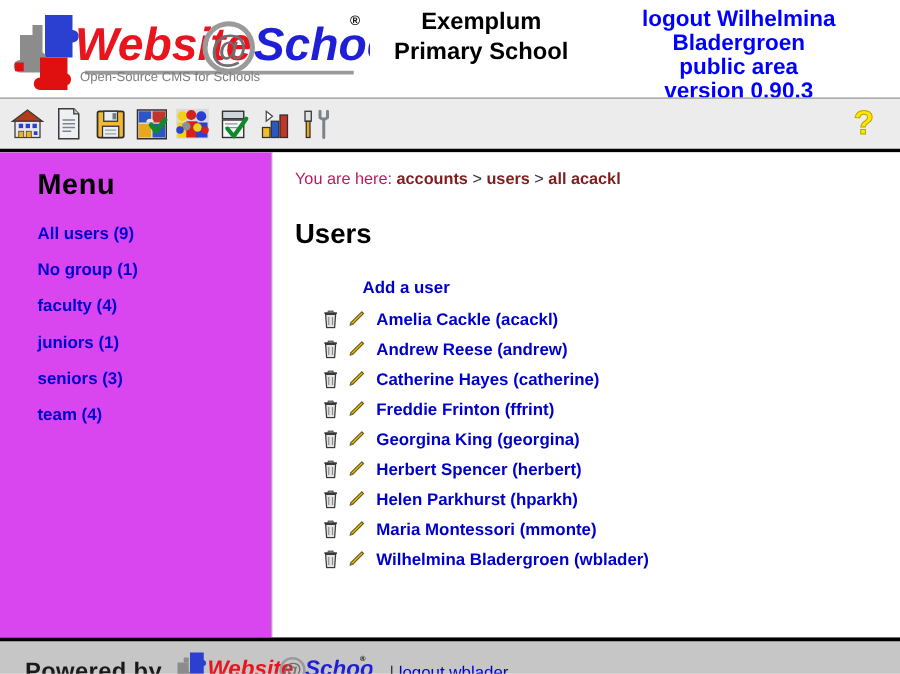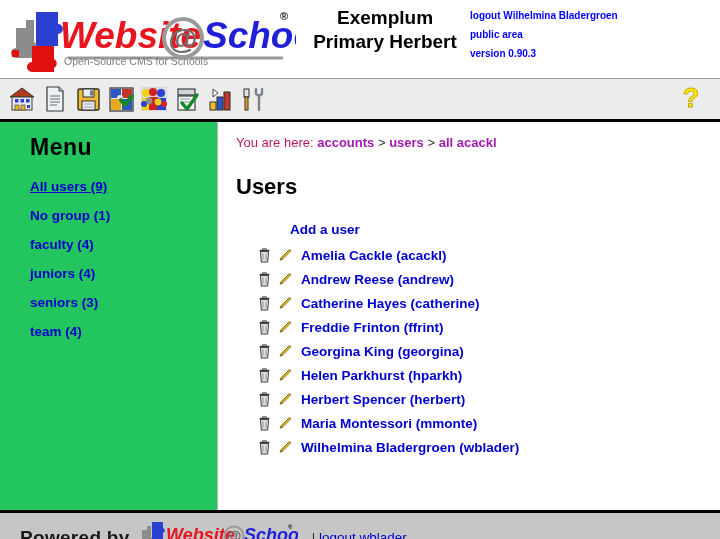--- a/index.html
+++ b/index.html
@@ -18,22 +18,22 @@
   }
   .logo-wrap{
     position:relative;width:300px;height:78px;flex:0 0 300px;
   }
   .logo-svg{position:absolute;left:8px;top:6px;}
   .school-title{
     flex:0 0 170px;text-align:center;padding-top:6px;
     font-weight:bold;font-size:19px;line-height:24px;color:#000;
   }
   .header-right{
-    flex:1 1 auto;text-align:left;padding-top:6px;padding-right:8px;
-    color:#0000ff;font-weight:bold;font-size:10px;line-height:19px;
+    flex:1 1 auto;text-align:center;padding-top:6px;padding-right:8px;
+    color:#0000ff;font-weight:bold;font-size:18px;line-height:19px;
   }
   .header-right a{color:#0000ff;text-decoration:none;}
 
   
   .toolbar{
     height:40px;background:#ececec;
     border-top:1px solid #9a9a9a;
     border-bottom:3px solid #000000;
     display:flex;align-items:center;position:relative;
   }
@@ -43,43 +43,43 @@
     width:32px;height:32px;display:flex;align-items:center;justify-content:center;
     cursor:pointer;
   }
 
   
   .body-area{
     position:relative;height:initial;display:flex;
     height:388px;background:#ffffff;
   }
   .sidebar{
-    width:217px;flex:0 0 217px;background:#22c55e;
+    width:217px;flex:0 0 217px;background:#d946ef;
     border-right:1px solid #b5b5b5;
     padding:0;
   }
   .menu-title{
     font-size:23px;font-weight:bold;color:#000;
     padding:12px 0 0 30px;letter-spacing:0.5px;
   }
   .menu-list{list-style:none;margin:18px 0 0 0;padding:0 0 0 30px;}
   .menu-list li{margin:0 0 14px 0;}
   .menu-list a{
     color:#0000cc;font-weight:bold;font-size:13.5px;text-decoration:none;
   }
-  .menu-list a.active{text-decoration:underline;}
+  .menu-list a.active{}
 
   .content{
     flex:1 1 auto;background:#ffffff;padding:0;position:relative;
   }
   .crumbs{
     padding:13px 0 0 18px;font-size:13px;color:#333;
   }
   .crumbs .label{color:#be185d;}
-  .crumbs a{color:#a21caf;font-weight:bold;text-decoration:none;}
+  .crumbs a{color:#7f1d1d;font-weight:bold;text-decoration:none;}
   .crumbs .sep{color:#333;font-weight:normal;}
 
   .page-title{
     font-size:22px;font-weight:bold;color:#000;margin:24px 0 0 18px;
   }
 
   .add-link{
     display:block;margin:22px 0 0 72px;
     color:#0000cc;font-weight:bold;font-size:13.5px;text-decoration:none;
   }
@@ -135,21 +135,21 @@
         <path d="M60 52 H275" stroke="#9a9a9a" stroke-width="3" fill="none"></path>
 
         <text x="56" y="59" font-family="Liberation Sans, sans-serif" font-size="10.5" fill="#7d7d7d">Open-Source CMS for Schools</text>
 
         <text x="272" y="14" font-family="Liberation Sans, sans-serif" font-size="11" font-weight="bold" fill="#111">®</text>
       </svg>
     </div>
 
     <div class="school-title">
       <div>Exemplum</div>
-      <div>Primary Herbert</div>
+      <div>Primary School</div>
     </div>
 
     <div class="header-right">
       <div><a href="#">logout Wilhelmina Bladergroen</a></div>
       <div>public area</div>
       <div>version 0.90.3</div>
     </div>
   </div>
 
   <div class="toolbar">
@@ -269,21 +269,21 @@
         <li>
           <a href="#" class="active">All users (9)</a>
         </li>
         <li>
           <a href="#">No group (1)</a>
         </li>
         <li>
           <a href="#">faculty (4)</a>
         </li>
         <li>
-          <a href="#">juniors (4)</a>
+          <a href="#">juniors (1)</a>
         </li>
         <li>
           <a href="#">seniors (3)</a>
         </li>
         <li>
           <a href="#">team (4)</a>
         </li>
       </ul>
     </div>
 
@@ -420,42 +420,42 @@
                   <path d="M8 5.5 V12"></path>
                 </g>
             </svg>
           </span>
           <span class="icon-btn">
             <svg width="15" height="15" viewBox="0 0 15 15">
               <path d="M12.5 1.5 L13.8 2.8 L5.2 11.4 L3.2 12 L3.8 10 Z" fill="#f0c419" stroke="#6b5a10" stroke-width="0.9"></path>
               <path d="M3.2 12 L3.8 10 L5.2 11.4 Z" fill="#d8d8d8" stroke="#6b5a10" stroke-width="0.7"></path>
             </svg>
           </span>
+          <a href="#" class="uname">Herbert Spencer (herbert)</a>
+        </li>
+
+        <li class="user-row">
+          <span class="icon-btn">
+            <svg width="13" height="15" viewBox="0 0 13 15">
+              <path d="M1.5 2.5 H11.5" stroke="#3a3a3a" stroke-width="1.4"></path>
+              <rect x="4.5" y="0.8" width="4" height="1.6" fill="#8c8c8c" stroke="#3a3a3a" stroke-width="0.6"></rect>
+              <path d="M2.5 3.5 H10.5 L9.7 14 H3.3 Z" fill="#e2e2e2" stroke="#3a3a3a" stroke-width="1"></path>
+              <g stroke="#8c8c8c" stroke-width="0.9">
+                  <path d="M5 5.5 V12"></path>
+                  <path d="M8 5.5 V12"></path>
+                </g>
+            </svg>
+          </span>
+          <span class="icon-btn">
+            <svg width="15" height="15" viewBox="0 0 15 15">
+              <path d="M12.5 1.5 L13.8 2.8 L5.2 11.4 L3.2 12 L3.8 10 Z" fill="#f0c419" stroke="#6b5a10" stroke-width="0.9"></path>
+              <path d="M3.2 12 L3.8 10 L5.2 11.4 Z" fill="#d8d8d8" stroke="#6b5a10" stroke-width="0.7"></path>
+            </svg>
+          </span>
           <a href="#" class="uname">Helen Parkhurst (hparkh)</a>
-        </li>
-
-        <li class="user-row">
-          <span class="icon-btn">
-            <svg width="13" height="15" viewBox="0 0 13 15">
-              <path d="M1.5 2.5 H11.5" stroke="#3a3a3a" stroke-width="1.4"></path>
-              <rect x="4.5" y="0.8" width="4" height="1.6" fill="#8c8c8c" stroke="#3a3a3a" stroke-width="0.6"></rect>
-              <path d="M2.5 3.5 H10.5 L9.7 14 H3.3 Z" fill="#e2e2e2" stroke="#3a3a3a" stroke-width="1"></path>
-              <g stroke="#8c8c8c" stroke-width="0.9">
-                  <path d="M5 5.5 V12"></path>
-                  <path d="M8 5.5 V12"></path>
-                </g>
-            </svg>
-          </span>
-          <span class="icon-btn">
-            <svg width="15" height="15" viewBox="0 0 15 15">
-              <path d="M12.5 1.5 L13.8 2.8 L5.2 11.4 L3.2 12 L3.8 10 Z" fill="#f0c419" stroke="#6b5a10" stroke-width="0.9"></path>
-              <path d="M3.2 12 L3.8 10 L5.2 11.4 Z" fill="#d8d8d8" stroke="#6b5a10" stroke-width="0.7"></path>
-            </svg>
-          </span>
-          <a href="#" class="uname">Herbert Spencer (herbert)</a>
         </li>
 
         <li class="user-row">
           <span class="icon-btn">
             <svg width="13" height="15" viewBox="0 0 13 15">
               <path d="M1.5 2.5 H11.5" stroke="#3a3a3a" stroke-width="1.4"></path>
               <rect x="4.5" y="0.8" width="4" height="1.6" fill="#8c8c8c" stroke="#3a3a3a" stroke-width="0.6"></rect>
               <path d="M2.5 3.5 H10.5 L9.7 14 H3.3 Z" fill="#e2e2e2" stroke="#3a3a3a" stroke-width="1"></path>
               <g stroke="#8c8c8c" stroke-width="0.9">
                   <path d="M5 5.5 V12"></path>

